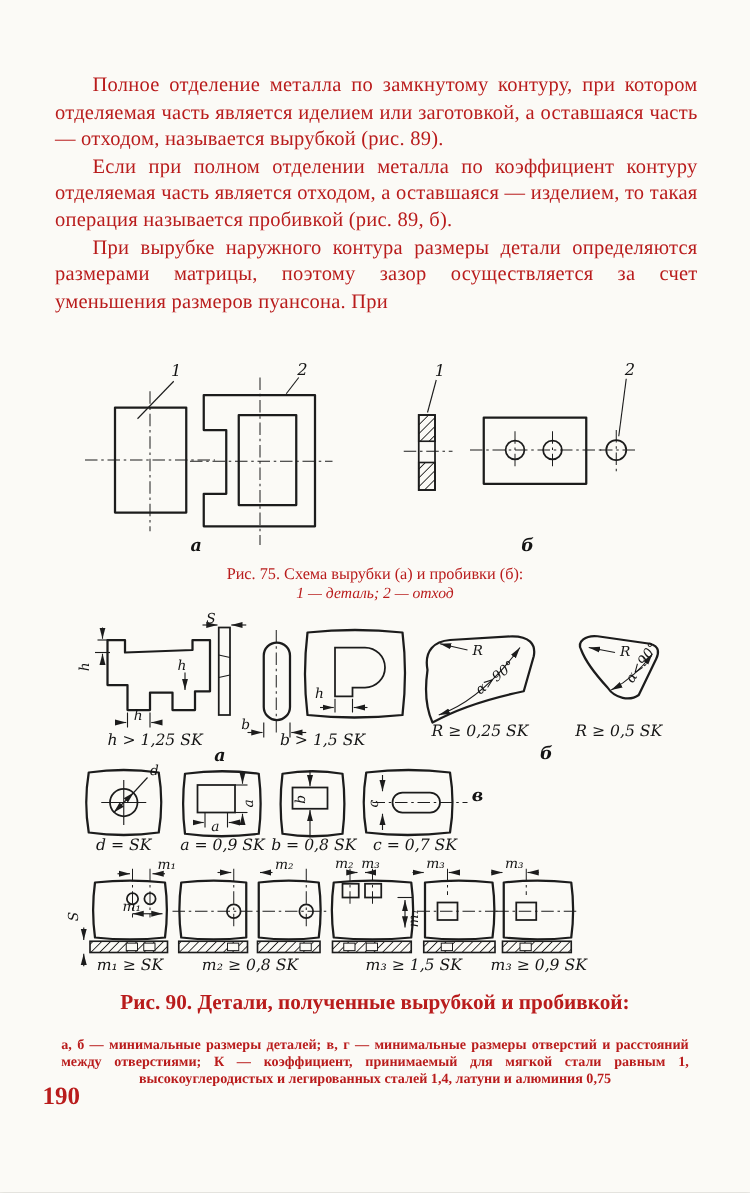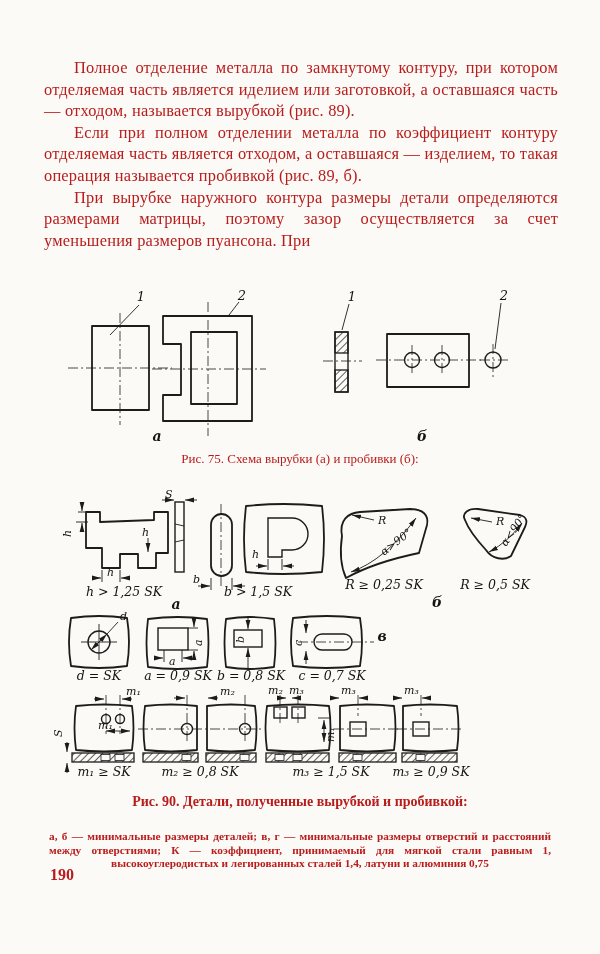--- a/index.html
+++ b/index.html
@@ -10,24 +10,24 @@
   .text-block p{margin:0;font-size:16.4px;line-height:21.6px;text-align:justify;text-indent:30px;
         letter-spacing:.2px;}
   .fig{position:absolute;left:40px;}
   .fig89{top:288px;}
   .fig90{top:490px;}
   .cap{position:absolute;left:40px;width:520px;text-align:center;}
   .cap89{top:451px;}
   .cap89 .t{font-size:13px;line-height:16px;}
   .cap89 .l{font-size:12.5px;line-height:15px;font-style:italic;}
   .cap90{top:794px;}
-  .cap90 .t{font-size:14px;line-height:16px;font-weight:bold;}
+  .cap90 .t{font-size:17px;line-height:16px;font-weight:bold;}
   .cap90 .l{font-weight:bold;font-size:11.3px;line-height:13.6px;width:502px;margin:20px auto 0;
         text-align:justify;text-align-last:center;}
-  .pagenum{position:absolute;top:866px;left:34px;font-size:16px;font-weight:bold;margin-left:16px;}
+  .pagenum{position:absolute;top:866px;left:34px;font-size:20px;font-weight:bold;}
   
   svg{overflow:visible;}
   .ol{fill:none;stroke:#1c1c1c;stroke-width:1.8;stroke-linejoin:round;}
   .ol2{fill:none;stroke:#1c1c1c;stroke-width:1.4;}
   .thin{fill:none;stroke:#1c1c1c;stroke-width:.9;}
   .cl{fill:none;stroke:#1c1c1c;stroke-width:.8;stroke-dasharray:10 3 2 3;}
   svg text{fill:#141414;font-family:"DejaVu Serif","DejaVu Sans",serif;font-style:italic;}
   .dim{font-size:11px;}
   .lim{font-size:12.5px;text-anchor:middle;}
   .sub{font-size:14px;font-weight:bold;text-anchor:middle;}
@@ -89,20 +89,21 @@
       <line class="cl" x1="440" y1="72" x2="468" y2="72"></line>
       <line class="cl" x1="453" y1="56" x2="453" y2="89"></line>
       <line class="thin" x1="461" y1="15" x2="455" y2="61"></line>
       <text class="co" x="464" y="12">2</text>
       <text class="sub" x="382" y="153">б</text>
     </g>
   </svg>
 
   <div class="cap cap89">
     <div class="t">Рис. 75. Схема вырубки (а) и пробивки (б):</div>
+    <div class="l">1 — деталь; 2 — отход</div>
   </div>
 
   <svg class="fig fig90" width="520" height="300" viewBox="0 0 520 300">
 
     <g>
       <path class="ol" d="M46,22 L60,22 L60,32 L114,30 L114,22 L128,22 L128,63 L116,63 L116,78 L98,78 L98,64 L80,64 L80,78 L62,78 L62,58 L46,58 Z"></path>
       <line class="thin" x1="38" y1="22" x2="48" y2="22"></line>
       <line class="thin" x1="36" y1="32" x2="48" y2="32"></line>
       <line class="thin" x1="42" y1="12" x2="42" y2="21" marker-end="url(#me)"></line>
       <line class="thin" x1="42" y1="42" x2="42" y2="33" marker-end="url(#me)"></line>

